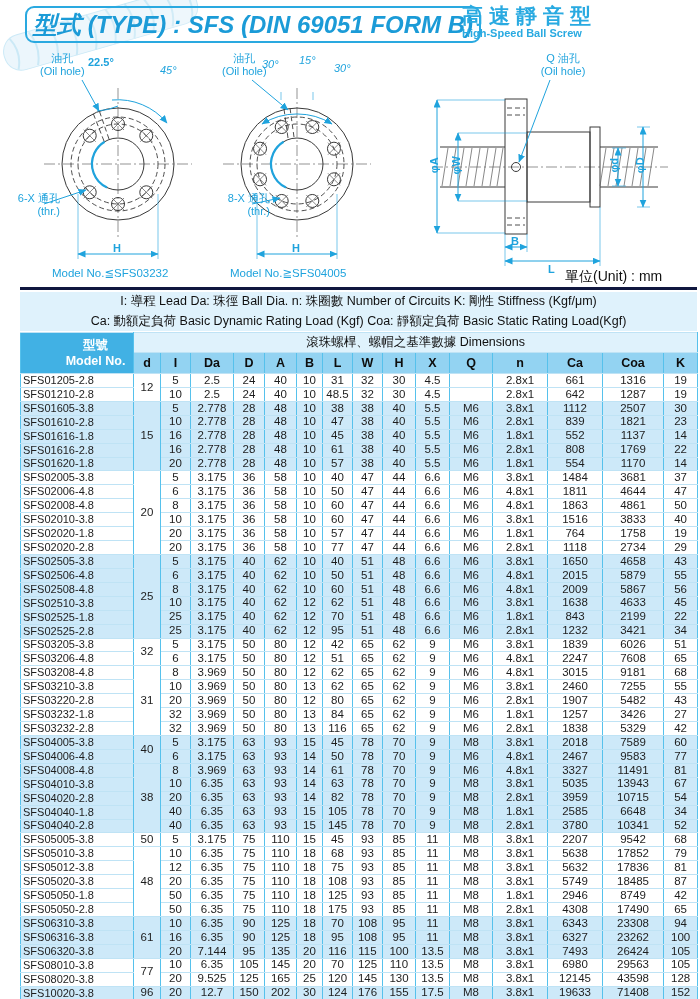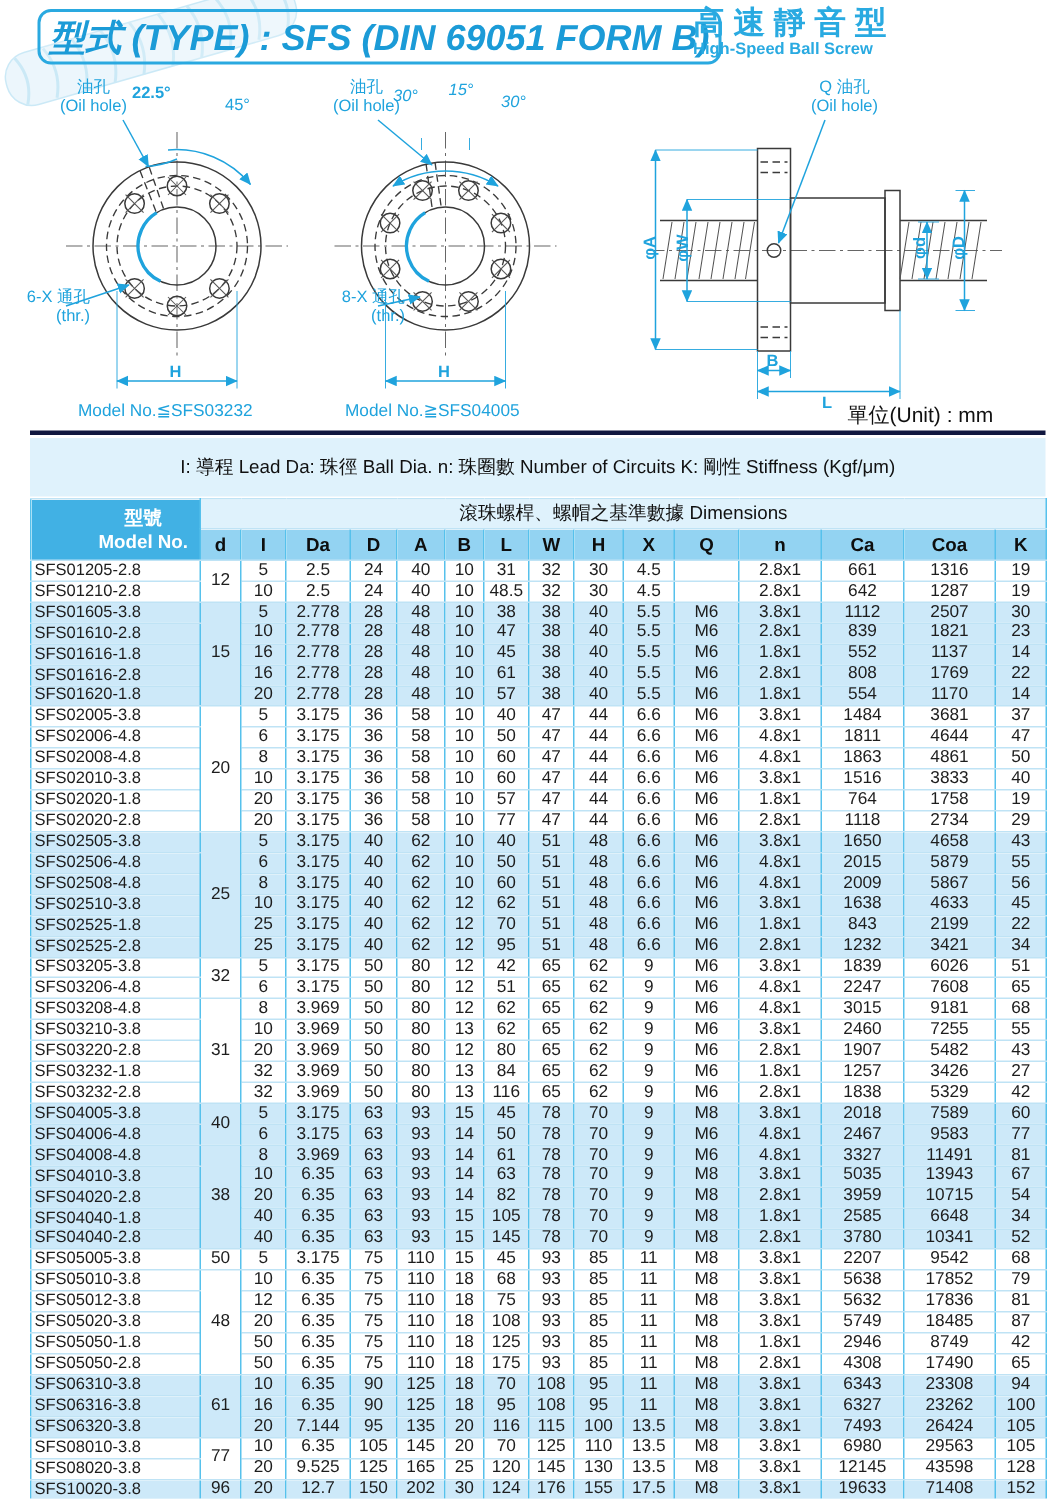--- a/index.html
+++ b/index.html
@@ -219,21 +219,21 @@
         <line class="cyt" x1="505" y1="190" x2="505" y2="222"></line>
         <line class="cyt" x1="527" y1="190" x2="527" y2="208"></line>
         <line class="cyt" x1="600" y1="163" x2="600" y2="222"></line>
         <line class="cy" x1="505" y1="203" x2="527" y2="203" marker-start="url(#ah)" marker-end="url(#ah)"></line>
         <line class="cy" x1="505" y1="217" x2="600" y2="217" marker-start="url(#ah)" marker-end="url(#ah)"></line>
       </g>
     </svg>
 
     <span class="dlabel ctr" style="left:40px;top:8px;"><span>油孔</span><br><span>(Oil hole)</span></span>
     <span class="dlabel" style="left:88px;top:12px;font-weight:bold;">22.5°</span>
-    <span class="dlabel" style="left:150px;top:20px;">45°</span>
+    <span class="dlabel" style="left:160px;top:20px;font-style:italic;">45°</span>
     <span class="dlabel" style="left:2px;top:148px;text-align:right;width:58px;"><span>6-X 通孔</span><br><span>(thr.)</span></span>
     <span class="dlabel dim" style="left:113px;top:198px;">H</span>
     <span class="model-note" style="left:52px;top:222px;">Model No.≦SFS03232</span>
 
     <span class="dlabel ctr" style="left:222px;top:8px;"><span>油孔</span><br><span>(Oil hole)</span></span>
     <span class="dlabel" style="left:262px;top:14px;font-style:italic;">30°</span>
     <span class="dlabel" style="left:299px;top:10px;font-style:italic;text-align:right;">15°</span>
     <span class="dlabel" style="left:334px;top:18px;font-style:italic;">30°</span>
     <span class="dlabel" style="left:212px;top:148px;text-align:right;width:58px;"><span>8-X 通孔</span><br><span>(thr.)</span></span>
     <span class="dlabel dim" style="left:292px;top:198px;">H</span>
@@ -245,20 +245,21 @@
     <span class="dlabel dim rot" style="left:607px;top:115px;">φd</span>
     <span class="dlabel dim rot" style="left:632px;top:115px;">φD</span>
     <span class="dlabel dim" style="left:511px;top:191px;">B</span>
     <span class="dlabel dim" style="left:548px;top:219px;">L</span>
     <span class="unit-note" style="left:565px;top:224px;">單位(Unit) : mm</span>
   </div>
 
   <div class="rule"></div>
   <div class="legend">
     <div>I: 導程 Lead   Da: 珠徑 Ball Dia.   n: 珠圈數 Number of Circuits   K: 剛性 Stiffness (Kgf/μm)</div>
+    <div>Ca: 動額定負荷 Basic Dynamic Rating Load (Kgf)   Coa: 靜額定負荷 Basic Static Rating Load(Kgf)</div>
   </div>
 
   <div class="table-wrap">
     <table id="spec-table">
       <colgroup>
         <col style="width:113px">
           <col style="width:27px">
           <col style="width:30px">
           <col style="width:43px">
         <col style="width:31px">

